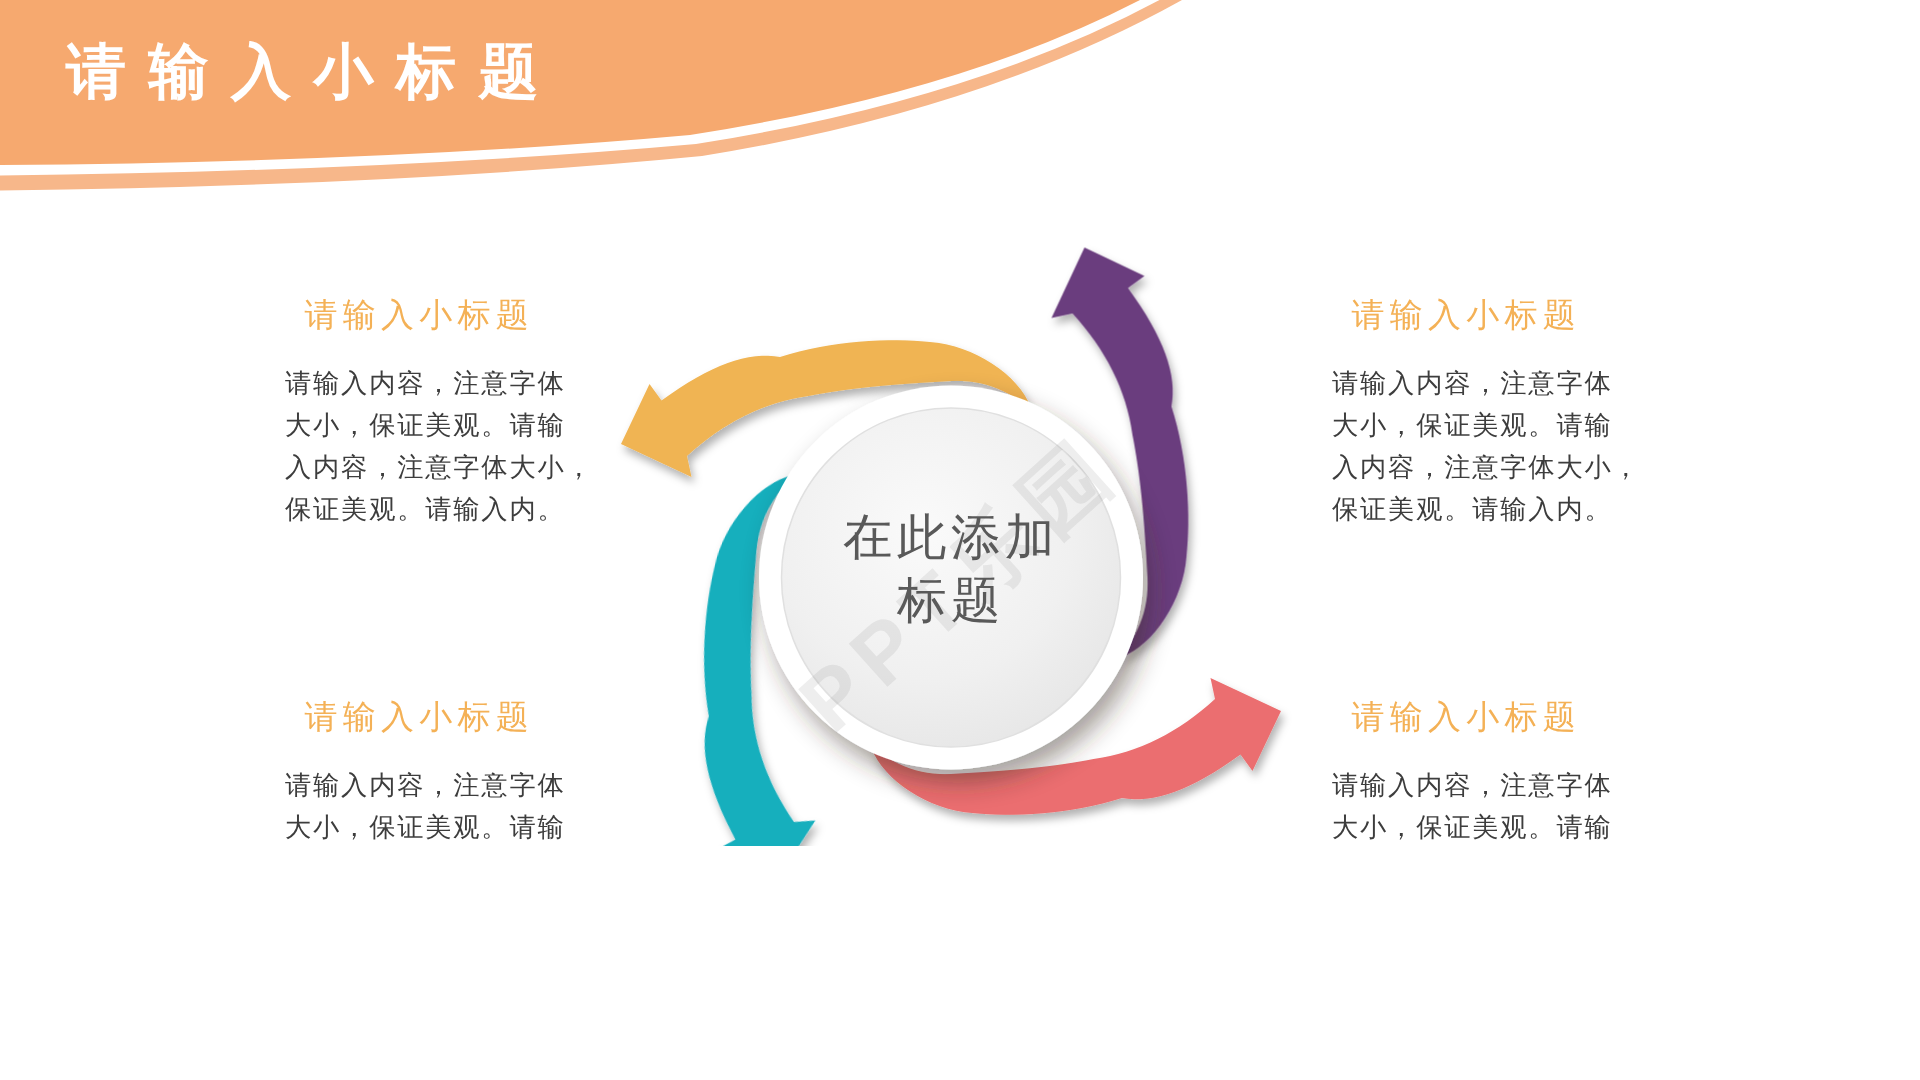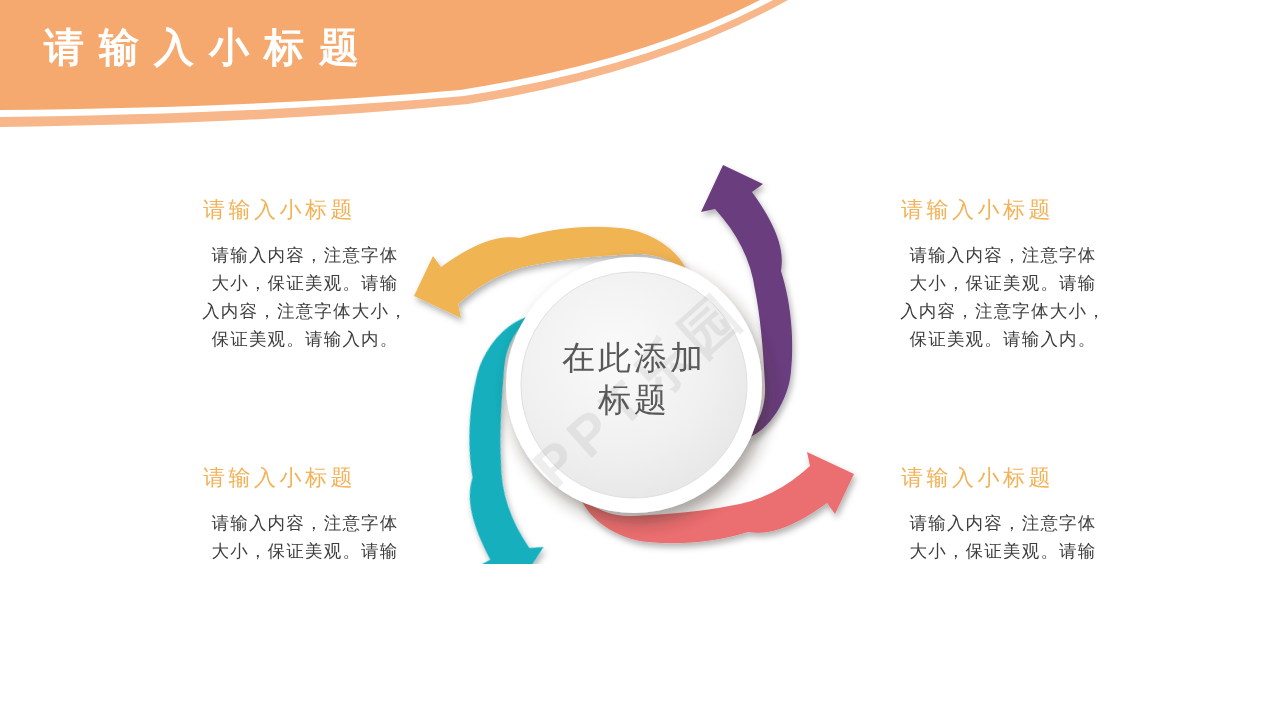--- a/index.html
+++ b/index.html
@@ -33,21 +33,21 @@
   .block.tr{left:888px;top:195px;}
   .block.bl{left:190px;top:463px;}
   .block.br{left:888px;top:463px;}
   .block-heading{
     margin:0 0 16px 0;padding-left:13px;
     font-size:22px;font-weight:400;letter-spacing:3.5px;color:#F4B156;
     white-space:nowrap;
   }
   .block-body{
     margin:0;font-size:17.5px;line-height:28px;letter-spacing:1.2px;
-    color:#3d3d3d;white-space:pre-line;text-align:center;
+    color:#3d3d3d;white-space:pre-line;
   }
 </style>
 </head>
 <body>
 
 <div class="slide">
 
   <svg class="header-svg" width="1280" height="140" viewBox="0 0 1280 140">
     <path d="M0,0 H788 Q655,74 468,104 Q262,124 0,127 Z" fill="#F7B78A"></path>
     <path d="M0,0 H773 Q648,67 464,96 Q262,114 0,117 Z" fill="#ffffff"></path>

